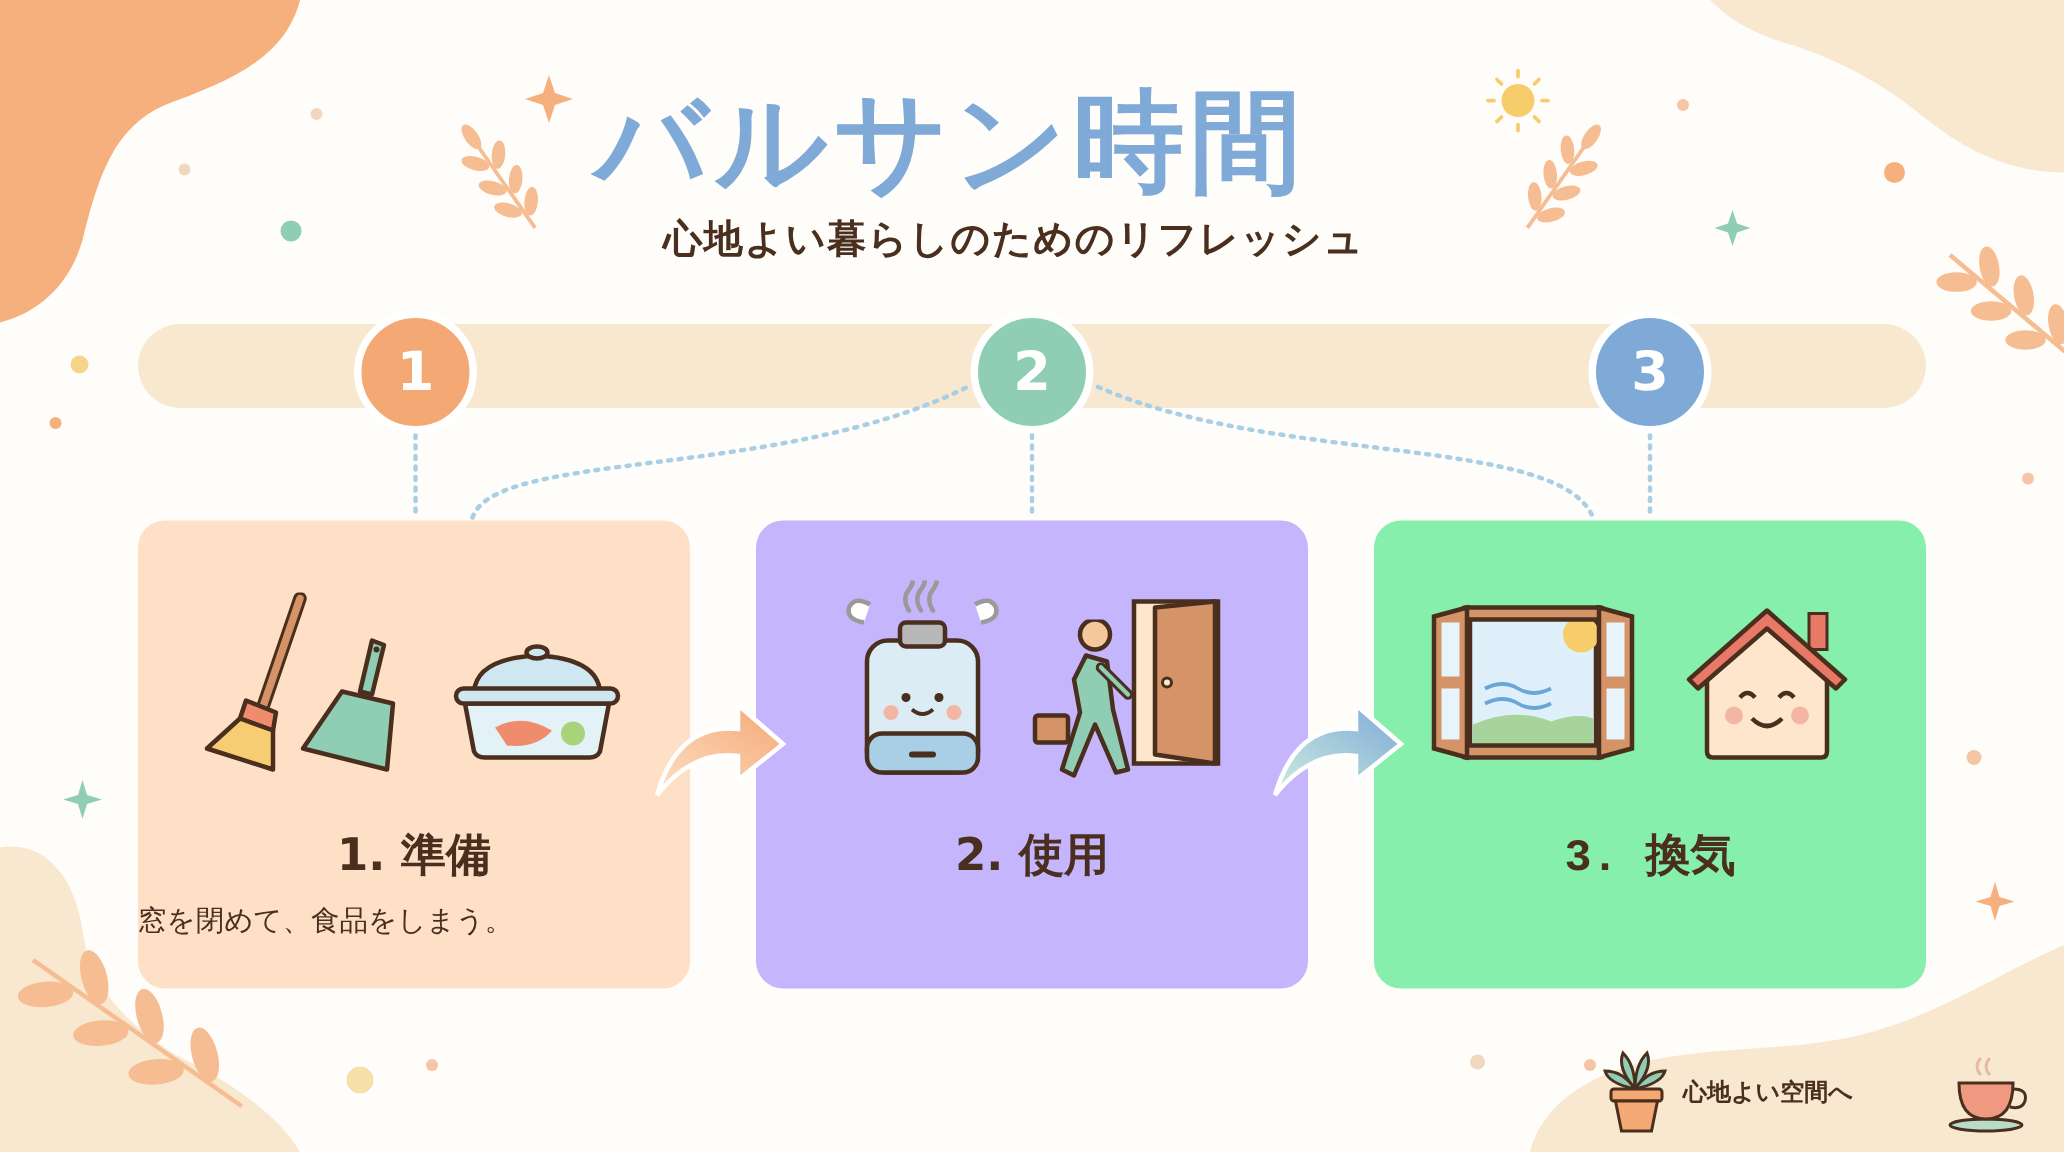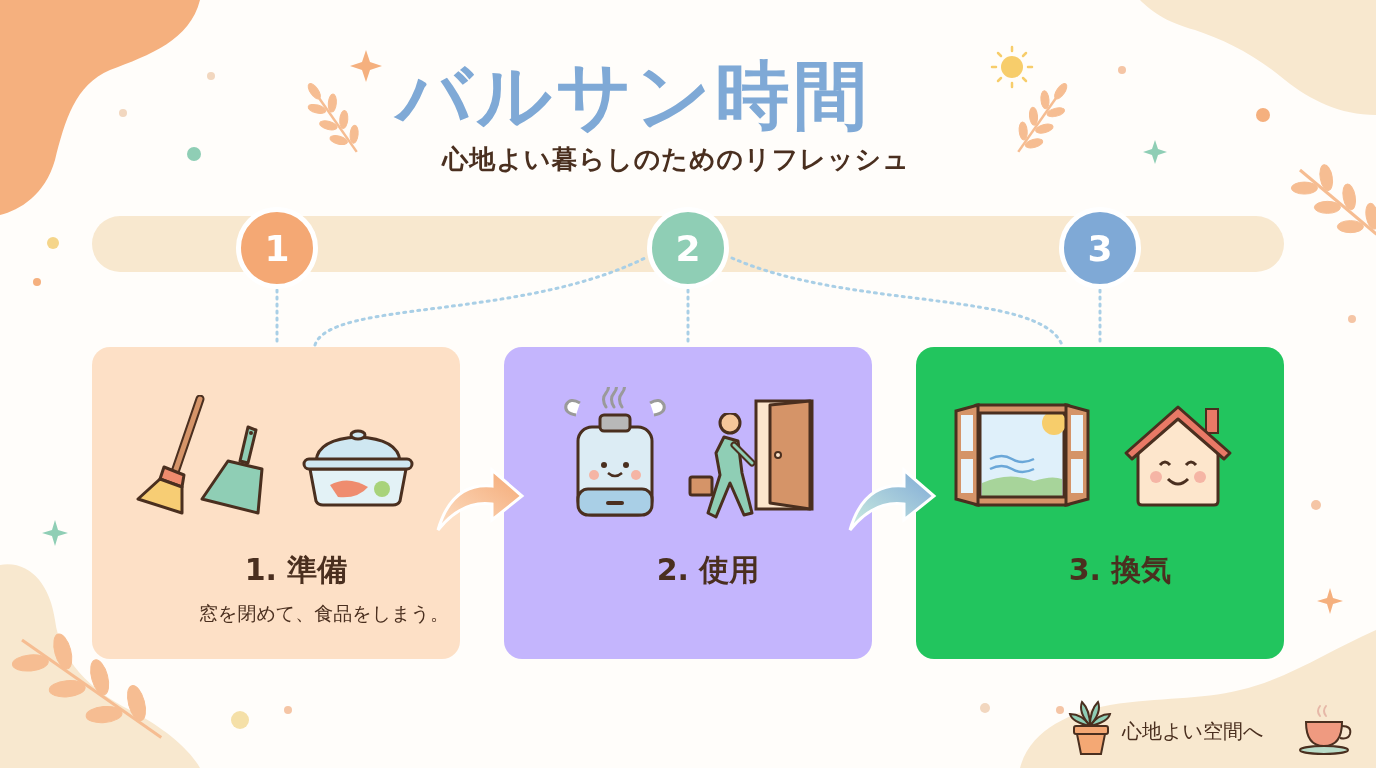--- a/index.html
+++ b/index.html
@@ -3,23 +3,23 @@
 <meta charset="utf-8">
 <style>
   html,body{margin:0;padding:0;}
   body{width:1376px;height:768px;position:relative;overflow:hidden;background:#fffdfa;font-family:"DejaVu Sans",sans-serif;color:#4a2f1f;}
   .abs{position:absolute;}
   .title{left:0;width:1268px;top:55px;text-align:center;font-size:74px;font-weight:bold;color:#7fa9d6;letter-spacing:4px;line-height:80px;}
   .subtitle{left:0;width:1352px;top:142px;text-align:center;font-size:26px;font-weight:bold;color:#4a2f1f;letter-spacing:1px;}
   .track{left:92px;top:216px;width:1192px;height:56px;border-radius:28px;background:#f8e8cf;}
   .badge{width:72px;height:72px;border-radius:50%;border:5px solid #fff;color:#fff;font-size:36px;font-weight:bold;display:flex;align-items:center;justify-content:center;box-sizing:content-box;}
   .card{top:347px;width:368px;height:312px;border-radius:18px;}
-  .card-title{position:absolute;left:0;width:100%;top:203px;text-align:center;font-size:30px;font-weight:bold;color:#4a2f1f;padding-left:20px;}
-  .card-desc{position:absolute;left:0;width:100%;top:254px;text-align:center;font-size:19px;color:#4a2f1f;margin-left:48px;}
-  .footer-text{font-size:20px;font-weight:normal;color:#4a2f1f;}
+  .card-title{position:absolute;left:0;width:100%;top:203px;text-align:center;font-size:30px;font-weight:bold;color:#4a2f1f;}
+  .card-desc{position:absolute;left:0;width:100%;top:254px;text-align:left;font-size:19px;color:#4a2f1f;}
+  .footer-text{font-size:16px;font-weight:bold;color:#4a2f1f;}
 </style>
 </head>
 <body>
 
 <svg class="abs" style="left:0;top:0" width="1376" height="768">
   <path d="M0 0 H200 C190 40 150 55 110 70 C75 85 65 120 55 160 C45 195 20 210 0 215 Z" fill="#f5b07e"></path>
   <path d="M1140 0 H1376 V115 C1340 115 1310 100 1285 80 C1255 55 1225 40 1195 30 C1165 22 1150 10 1140 0 Z" fill="#f8e8cf"></path>
   <path d="M0 565 C30 560 50 585 55 620 C60 660 90 690 130 710 C165 728 190 750 200 768 H0 Z" fill="#f8e8cf"></path>
   <path d="M1020 768 C1030 730 1070 712 1110 705 C1160 697 1200 700 1240 690 C1290 678 1330 650 1376 630 V768 Z" fill="#f8e8cf"></path>
 
@@ -174,21 +174,21 @@
     <rect x="4" y="64" width="22" height="18" rx="2" fill="#d59468" stroke="#4a2f1f" stroke-width="3"></rect>
   </svg>
   <svg class="abs" style="left:248px;top:50px" width="64" height="115">
     <rect x="4" y="4" width="56" height="108" fill="#fde6cc" stroke="#4a2f1f" stroke-width="3"></rect>
     <path d="M18 8 L58 4 L58 112 L18 106 Z" fill="#d59468" stroke="#4a2f1f" stroke-width="3" stroke-linejoin="round"></path>
     <circle cx="26" cy="58" r="3" fill="#fde6cc" stroke="#4a2f1f" stroke-width="2"></circle>
   </svg>
   <div class="card-title">2. 使用</div>
 </div>
 
-<div class="abs card" style="left:916px;background:#22c55e;">
+<div class="abs card" style="left:916px;background:#86efac;font-family:Liberation Mono, monospace;">
   <svg class="abs" style="left:38px;top:56px" width="136" height="104">
     <rect x="26" y="6" width="84" height="92" fill="#dff0fa" stroke="#4a2f1f" stroke-width="3"></rect>
     <path d="M28 80 Q55 68 80 78 Q98 72 108 76 L108 96 L28 96 Z" fill="#a7d49a"></path>
     <path d="M36 56 Q48 50 58 56 Q68 62 80 56" fill="none" stroke="#6aa7d8" stroke-width="2.5"></path>
     <path d="M36 66 Q48 60 58 66 Q68 72 80 66" fill="none" stroke="#6aa7d8" stroke-width="2.5"></path>
     <circle cx="100" cy="20" r="12" fill="#f7cd6b"></circle>
     <rect x="20" y="2" width="96" height="8" rx="3" fill="#d59468" stroke="#4a2f1f" stroke-width="3"></rect>
     <rect x="20" y="94" width="96" height="8" rx="3" fill="#d59468" stroke="#4a2f1f" stroke-width="3"></rect>
     <path d="M2 8 L24 2 L24 102 L2 96 Z" fill="#d59468" stroke="#4a2f1f" stroke-width="3"></path>
     <rect x="7" y="12" width="12" height="36" fill="#e8f4fb"></rect>

